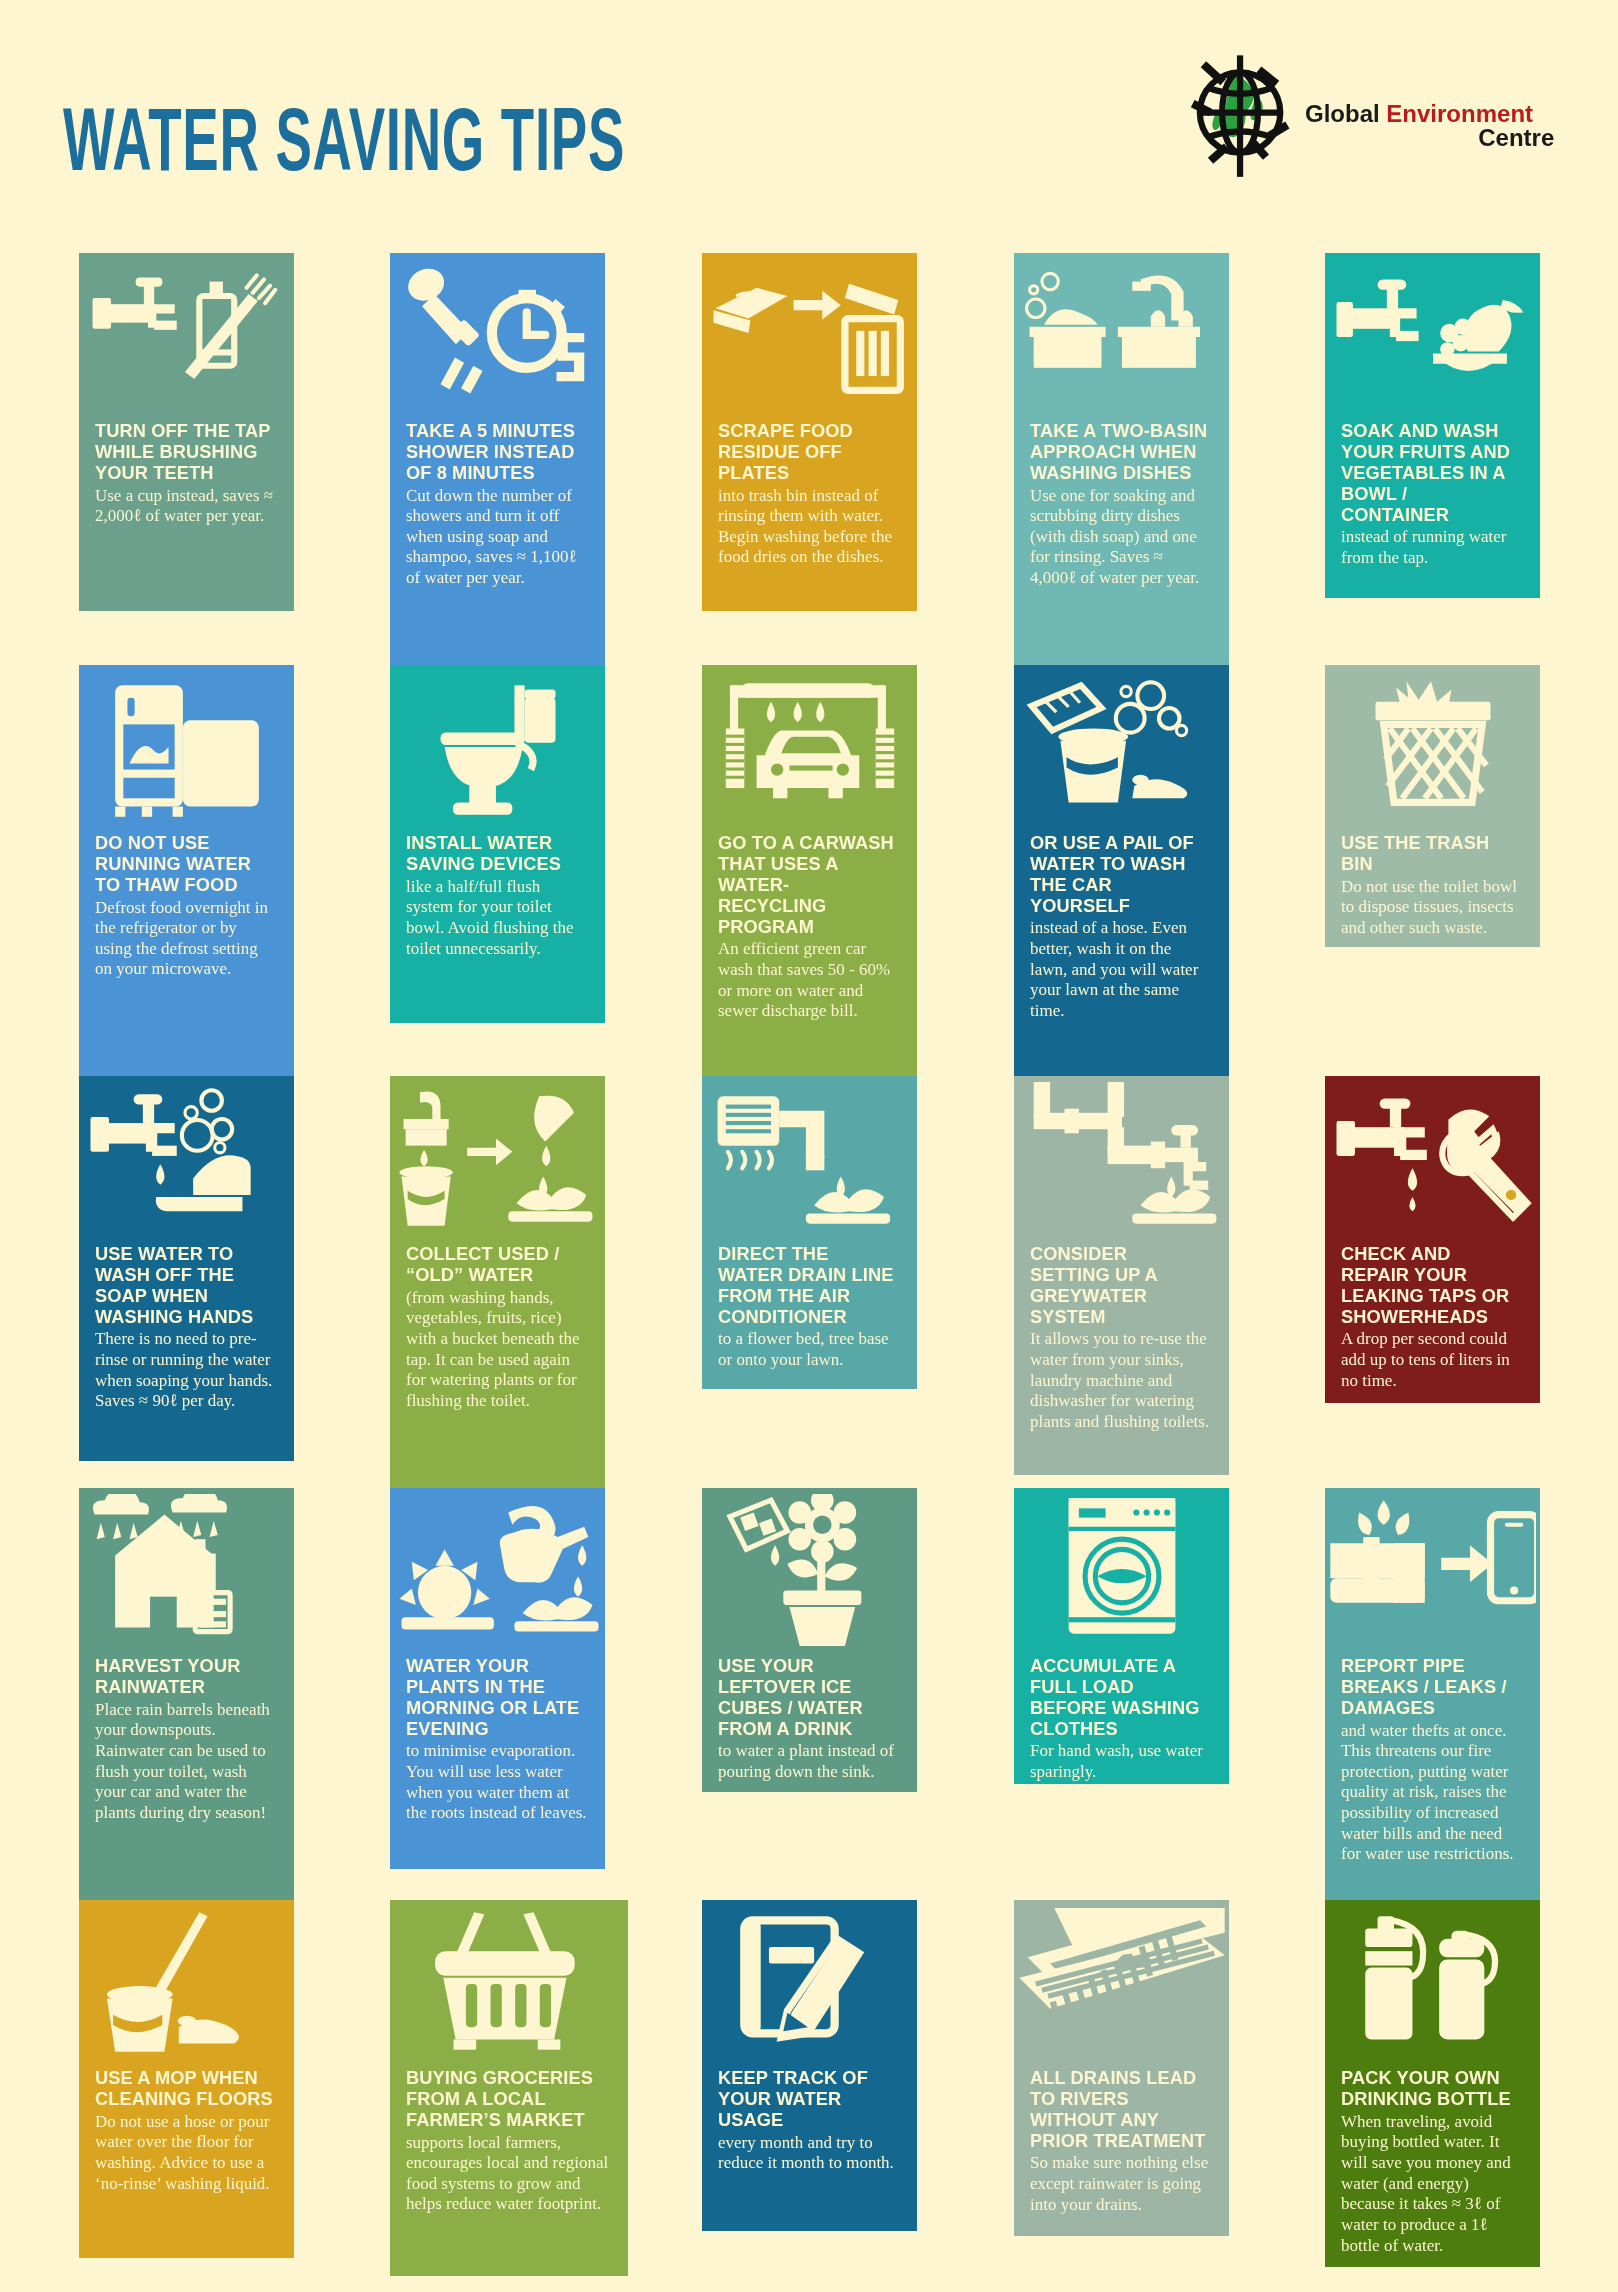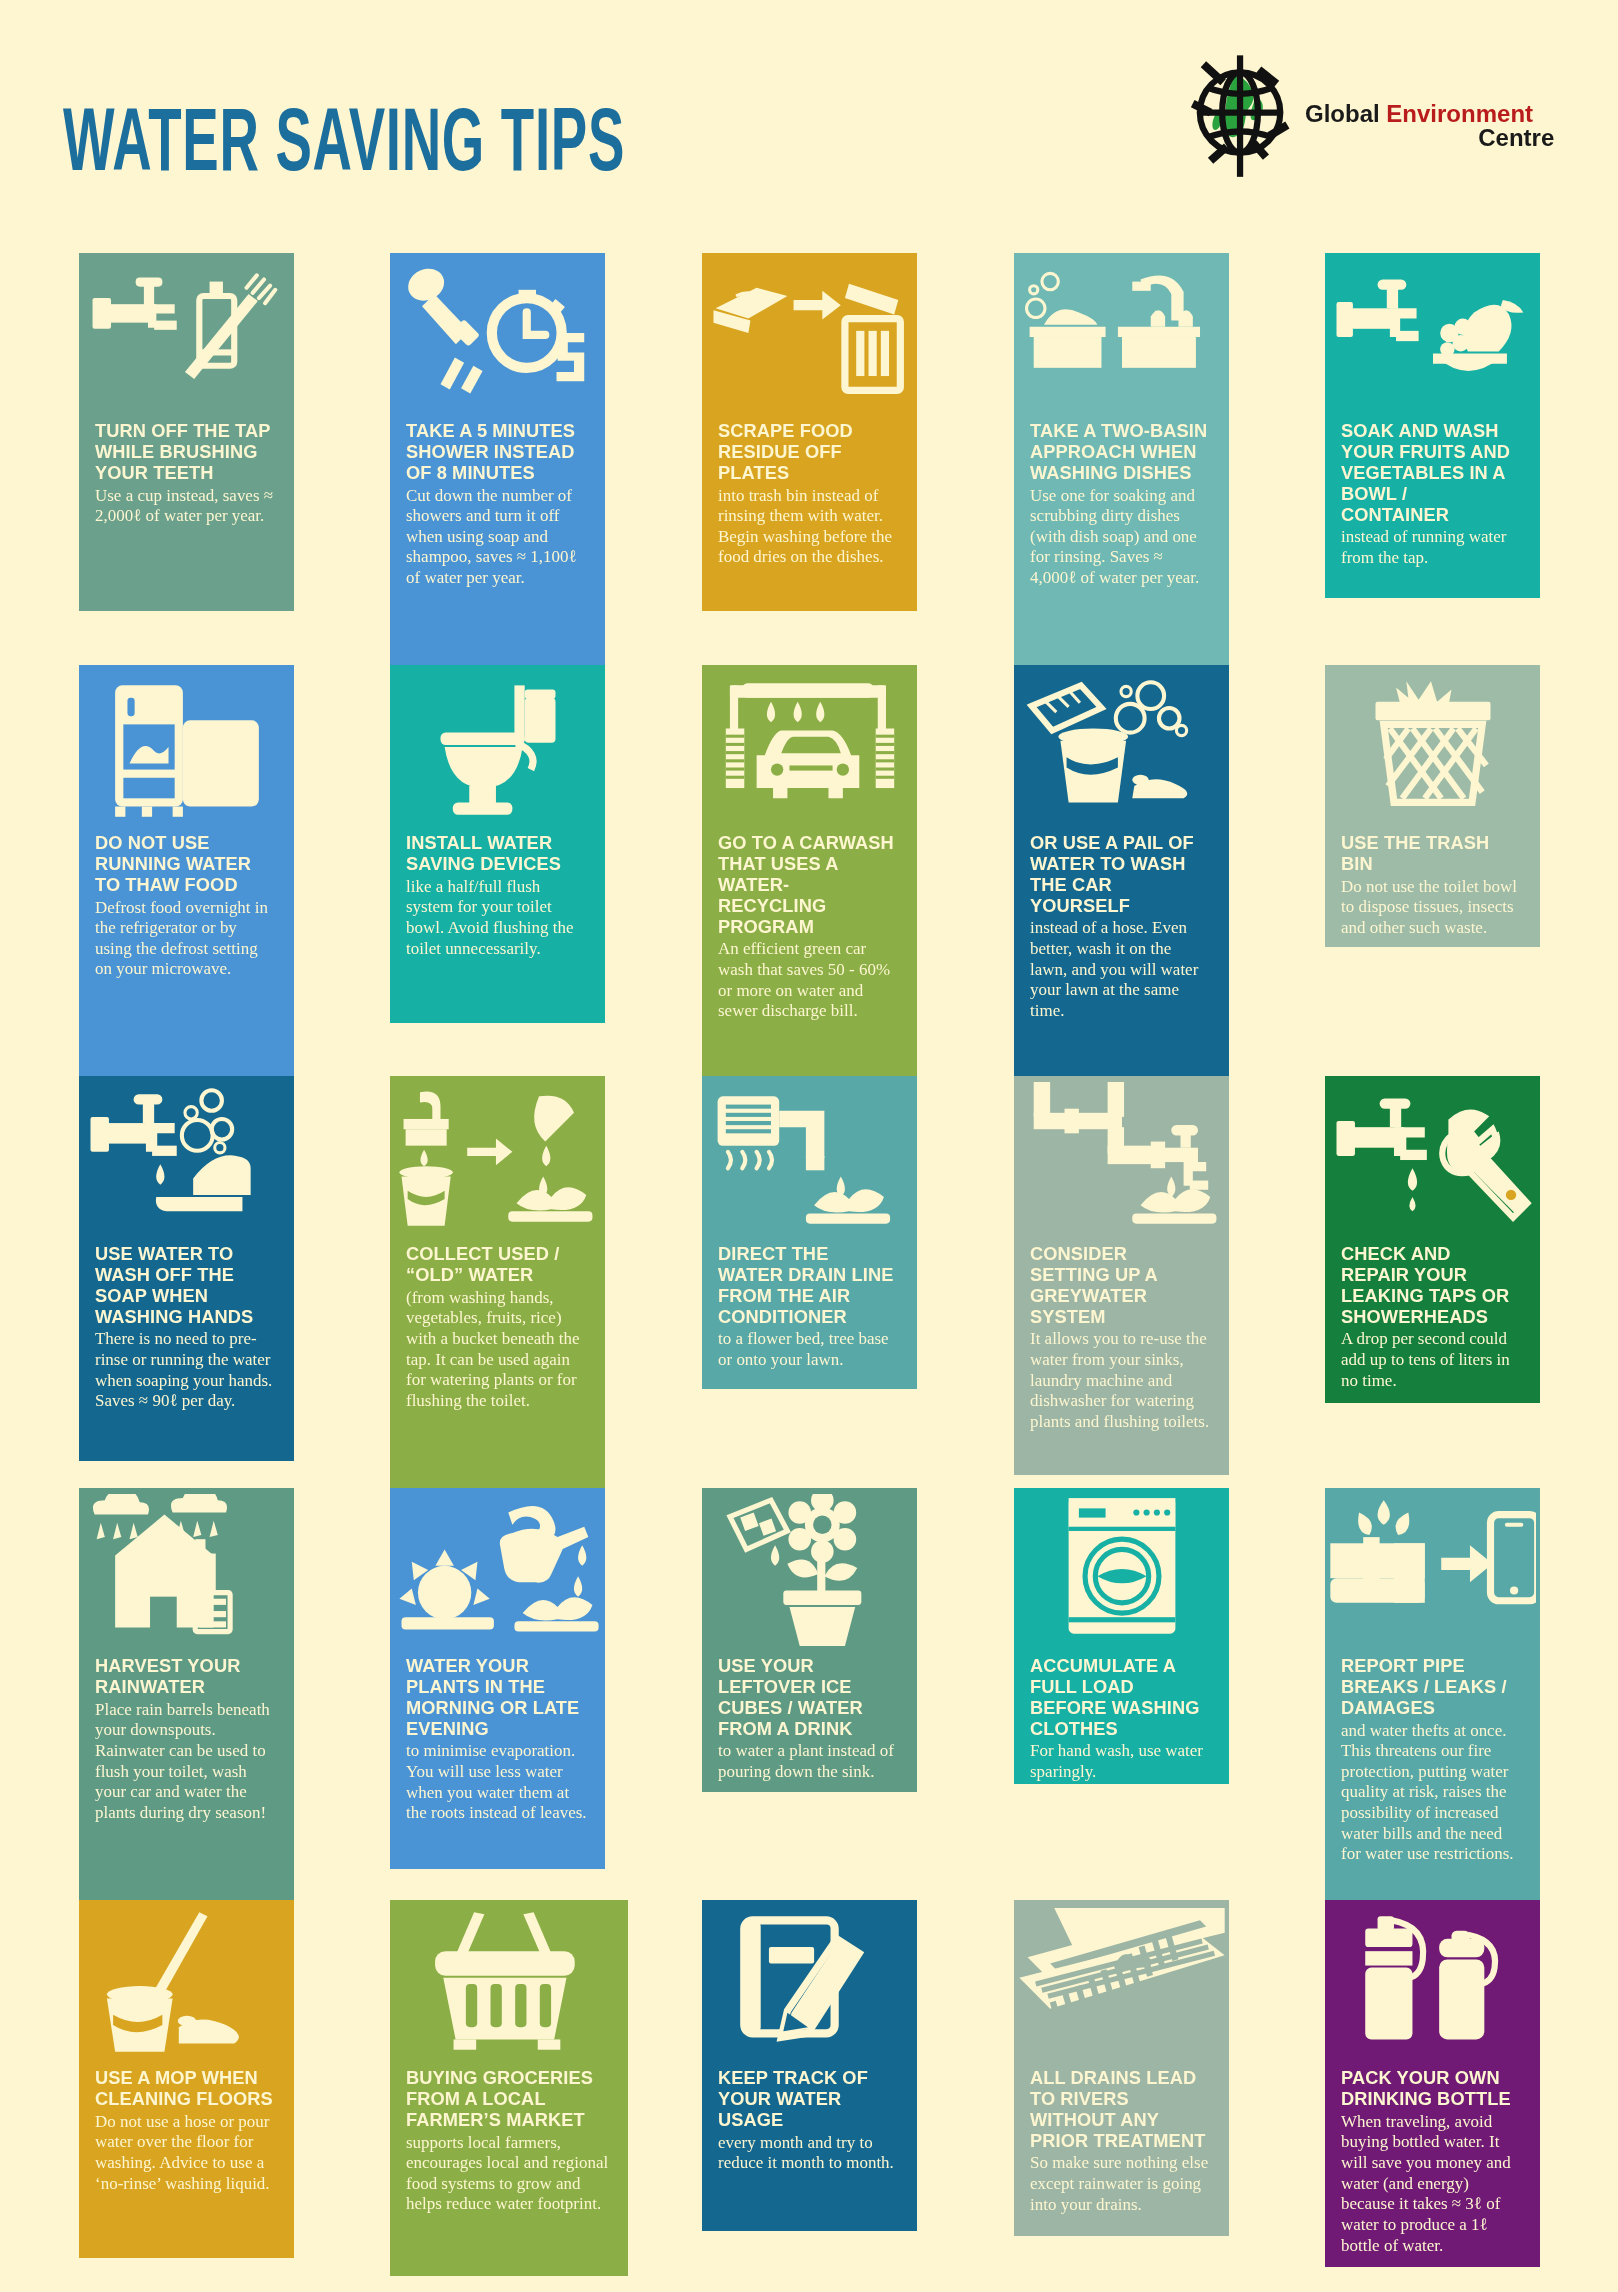--- a/index.html
+++ b/index.html
@@ -480,21 +480,21 @@
               <path d="M118 120 q18 -22 34 -6 q14 -18 34 -2 q-6 18 -34 14 q-22 4 -34 -6z"></path>
               <rect x="110" y="128" width="82" height="10" rx="4"></rect>
             </g>
           </svg>
         </div>
         <div class="txt">
           <p class="card-title">CONSIDER SETTING UP A GREYWATER SYSTEM</p>
           <p class="card-body">It allows you to re-use the water from your sinks, laundry machine and dishwasher for watering plants and flushing toilets.</p>
         </div>
       </div>
-      <div class="card" style="left: 1325px; top: 1076px; width: 215px; height: 327px; background: #15803d;">
+      <div class="card" style="left: 1325px; top: 1076px; width: 215px; height: 327px; background: #7f1d1d;">
         <div class="icon-area">
           <svg viewBox="0 0 200 150" width="206" height="154">
             <g fill="#fdf6d0">
               <rect x="6" y="38" width="18" height="34" rx="2"></rect>
               <rect x="20" y="44" width="52" height="20"></rect>
               <rect x="48" y="16" width="30" height="10" rx="5"></rect>
               <rect x="58" y="24" width="11" height="20"></rect>
               <path d="M62 44 h30 v10 h-18 v18 h-12z"></path>
               <rect x="68" y="66" width="26" height="10"></rect>
               <path d="M80 84 q9 16 0 22 q-9 -6 0 -22z"></path>
@@ -739,21 +739,21 @@
               </g>
               <path d="M96 52 q8 -10 16 0 q8 -10 16 0 v8 h-32z" fill="#9cb5a4"></path>
             </g>
           </svg>
         </div>
         <div class="txt">
           <p class="card-title">ALL DRAINS LEAD TO RIVERS WITHOUT ANY PRIOR TREATMENT</p>
           <p class="card-body">So make sure nothing else except rainwater is going into your drains.</p>
         </div>
       </div>
-      <div class="card" style="left: 1325px; top: 1900px; width: 215px; height: 367px; background: #701a75;">
+      <div class="card" style="left: 1325px; top: 1900px; width: 215px; height: 367px; background: #4d7c0f;">
         <div class="icon-area">
           <svg viewBox="0 0 200 150" width="206" height="154">
             <g fill="#fdf6d0">
               <rect x="34" y="22" width="46" height="18" rx="3"></rect>
               <rect x="46" y="10" width="16" height="14" rx="3"></rect>
               <path d="M60 14 q34 6 30 38 q-2 16 -14 18" fill="none" stroke="#fdf6d0" stroke-width="6"></path>
               <rect x="34" y="44" width="46" height="14"></rect>
               <rect x="34" y="60" width="46" height="70" rx="6"></rect>
               <rect x="106" y="32" width="44" height="18" rx="8"></rect>
               <rect x="118" y="24" width="18" height="12" rx="5"></rect>

